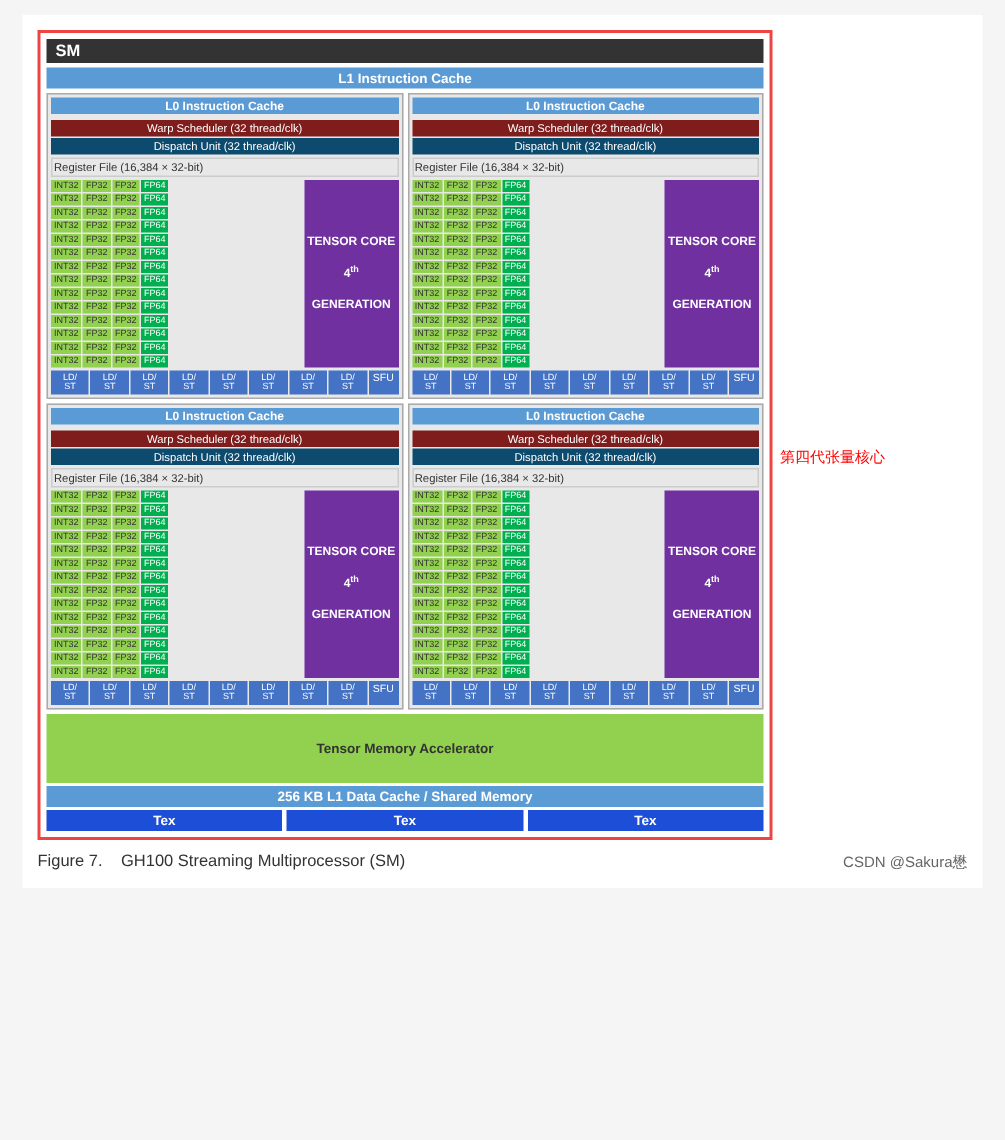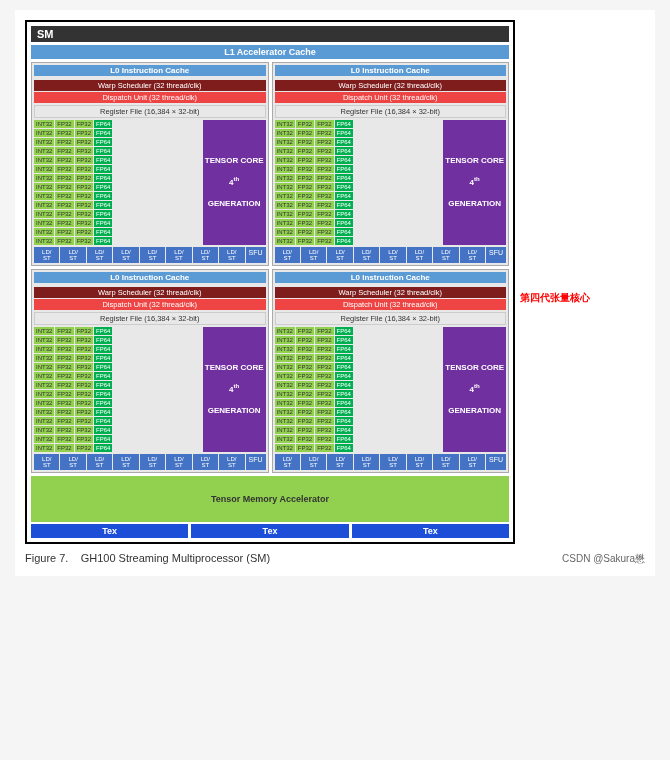--- a/index.html
+++ b/index.html
@@ -13,21 +13,21 @@
       width: 670px;
     }
 
     .page-container {
       width: 640px;
       background: white;
       padding: 10px;
     }
 
     .sm-outer {
-      border: 2px solid #000000;
+      border: 2px solid #ef4444;
       background: white;
       padding: 4px;
       position: relative;
     }
 
     .sm-title {
       background: #333;
       color: white;
       font-weight: bold;
       font-size: 11px;
@@ -71,33 +71,32 @@
     .warp-scheduler {
       background: #7f1d1d;
       color: white;
       font-size: 7.5px;
       text-align: center;
       padding: 1px;
       margin-bottom: 1px;
     }
 
     .dispatch-unit {
-      background: #ef4444;
+      background: #0c4a6e;
       color: white;
       font-size: 7.5px;
       text-align: center;
       padding: 1px;
       margin-bottom: 2px;
     }
 
     .register-file {
       background: #e8e8e8;
       color: #333;
       font-size: 7.5px;
-      text-align: center;
       padding: 1px;
       margin-bottom: 2px;
       border: 1px solid #ccc;
     }
 
     .core-cell {
       font-size: 6px;
       text-align: center;
       padding: 1px 2px;
       white-space: nowrap;
@@ -222,21 +221,21 @@
 
     .annotation-item {
       display: flex;
       align-items: center;
       gap: 4px;
     }
 
     .arrow-text {
       color: red;
       font-size: 10px;
-      font-weight: bold;
+      font-weight: normal;
       line-height: 1.3;
       text-align: right;
     }
 
     .cores-tensor-row {
       display: flex;
       gap: 1px;
     }
 
     .int-fp-cols {
@@ -253,21 +252,21 @@
   </style>
 </head>
 <body>
 
 <div class="page-container">
   <div class="outer-wrapper">
     <div class="sm-content">
       <div class="sm-outer">
         <div class="sm-title">SM</div>
 
-        <div class="l1-instruction-cache">L1 Accelerator Cache</div>
+        <div class="l1-instruction-cache">L1 Instruction Cache</div>
 
         <div class="four-quadrants">
 
           <div class="quadrant">
             <div class="l0-instruction-cache">L0 Instruction Cache</div>
             <div class="warp-scheduler">Warp Scheduler (32 thread/clk)</div>
             <div class="dispatch-unit">Dispatch Unit (32 thread/clk)</div>
             <div class="register-file">Register File (16,384 × 32-bit)</div>
             <div class="cores-tensor-row">
               <div class="int-fp-cols">
@@ -632,20 +631,21 @@
               <div class="ld-st-cell">LD/<br>ST</div>
               <div class="ld-st-cell">LD/<br>ST</div>
               <div class="ld-st-cell">LD/<br>ST</div>
               <div class="sfu-cell">SFU</div>
             </div>
           </div>
 
         </div>
 
         <div class="tensor-memory-accelerator">Tensor Memory Accelerator</div>
+        <div class="l1-data-cache">256 KB L1 Data Cache / Shared Memory</div>
         <div class="tex-row">
           <div class="tex-cell">Tex</div>
           <div class="tex-cell">Tex</div>
           <div class="tex-cell">Tex</div>
         </div>
 
       </div>
     </div>
 
     <div class="annotations-col">

